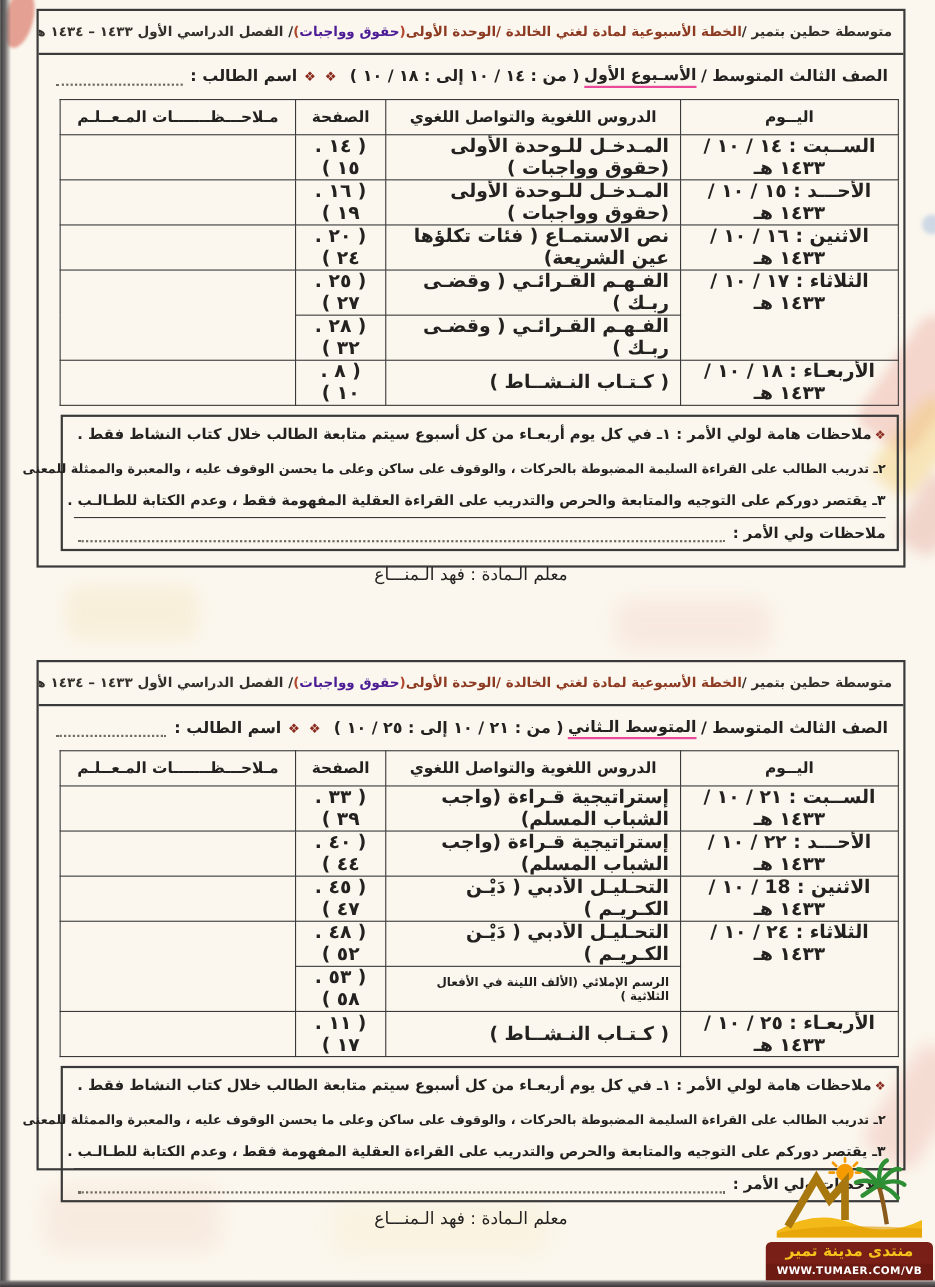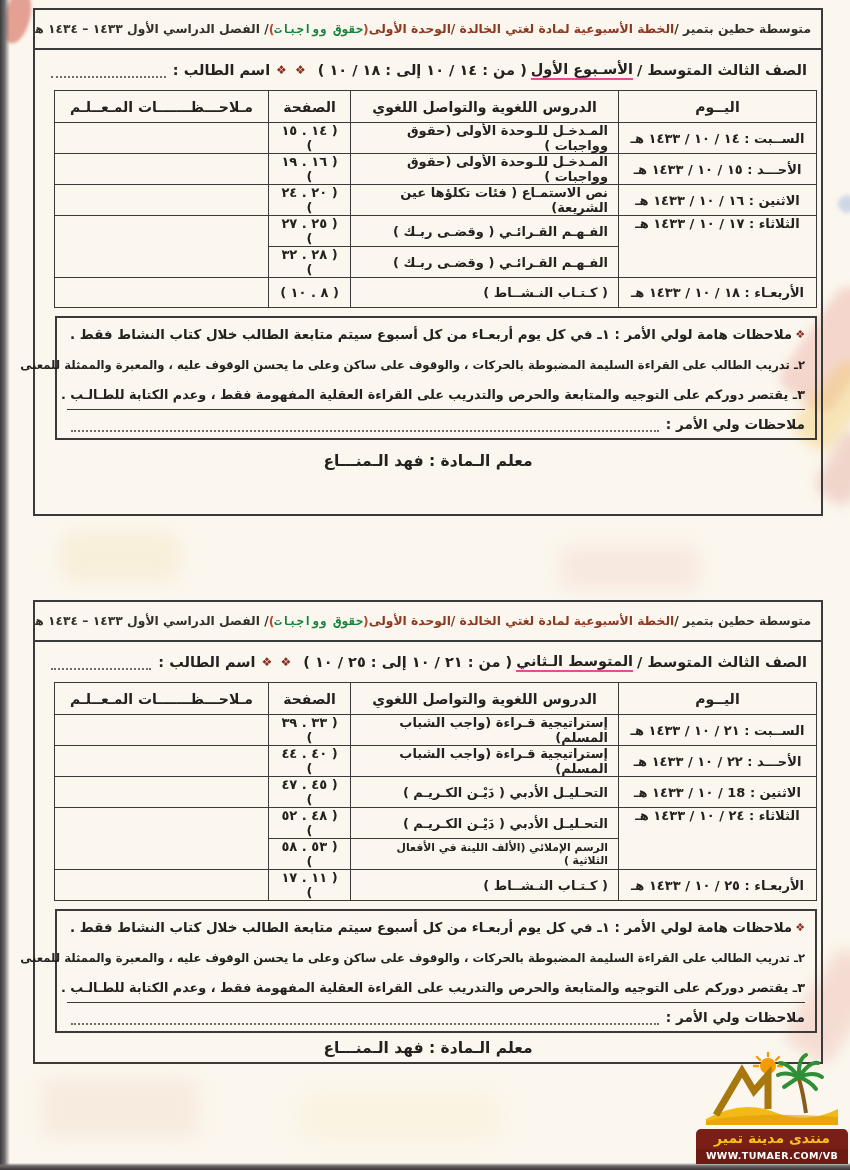--- a/index.html
+++ b/index.html
@@ -20,49 +20,49 @@
 
   .sheet{position:absolute;left:33px;width:790px;border:2px solid #3a3a3a;z-index:1;box-sizing:border-box;}
   #sheet1{top:8px;height:508px;}
   #sheet2{top:600px;height:464px;}
 
   .title-row{height:38px;border-bottom:2px solid #3a3a3a;display:flex;align-items:center;
     padding:0 10px;font-weight:bold;font-size:12.3px;white-space:nowrap;overflow:hidden;}
   .title-school,.title-term{color:#33302c;}
   .title-plan{color:#8d3a22;}
   .title-paren{color:#b2482e;}
-  .title-unit{color:#15803d;font-family:Liberation Mono, monospace;}
+  .title-unit{color:#4c1d95;}
 
   .class-row{height:40px;display:flex;align-items:center;padding:0 14px 0 12px;
     font-weight:bold;font-size:14.5px;white-space:nowrap;}
   .week-label{border-bottom:2px solid #ec4899;margin:0 4px;padding-bottom:1px;}
   .week-range{margin-left:4px;}
   .diamonds{color:#8a2b1e;font-size:12px;margin:0 6px;letter-spacing:2px;}
   .dotfill{flex:1 1 auto;border-bottom:2px dotted #6f6a62;height:13px;margin-right:7px;margin-left:4px;}
 
   table.plan-table{border-collapse:collapse;table-layout:fixed;width:762px;
     margin-right:4px;margin-left:20px;}
   .plan-table th,.plan-table td{border:1.6px solid #3a3a3a;font-weight:bold;overflow:hidden;padding:0 10px;box-sizing:border-box;}
   .plan-table th{height:32px;font-size:14px;text-align:center;}
-  .plan-table td{height:30px;font-size:13px;}
+  .plan-table td{height:30px;font-size:17px;}
   col.col-day{width:198px;} col.col-lesson{width:268px;} col.col-page{width:82px;} col.col-note{width:214px;}
   .cell-day{text-align:center;padding-right:7px;font-size:12.8px;}
   .cell-lesson{text-align:right;font-size:12.4px;}
   .cell-lesson.tight{font-size:10.8px;}
   .cell-page{text-align:center;font-size:12.8px;}
   .day-top{vertical-align:top;padding-top:7px;}
 
   .notes-box{margin:8px 4px 0 20px;border:2px solid #3a3a3a;padding:1px 10px 0;font-weight:bold;}
   .note-l1{font-size:13.4px;height:31px;display:flex;align-items:center;white-space:nowrap;}
   .note-dia{color:#8a2b1e;margin-left:3px;font-size:11px;}
   .note-l2{font-size:11.6px;height:29px;display:flex;align-items:center;white-space:nowrap;}
   .note-l3{font-size:12.8px;height:30px;display:flex;align-items:center;white-space:nowrap;}
   .parent-row{border-top:1.6px solid #3a3a3a;height:28px;display:flex;align-items:center;font-size:13.6px;}
 
-  .teacher-row{text-align:center;font-weight:bold;font-size:15.5px;margin-top:12px;}
+  .teacher-row{text-align:center;font-weight:normal;font-size:15.5px;margin-top:12px;}
   #sheet2 .teacher-row{margin-top:6px;}
 
   .logo{position:absolute;right:2px;bottom:6px;width:152px;z-index:7;text-align:center;}
   .logo svg{display:block;margin:0 auto;}
   .logo-ar{background:#7a1f17;color:#f5c31b;font-weight:bold;font-size:14px;
     border-radius:5px 5px 0 0;padding:1px 4px 2px;line-height:1.25;text-align:center;}
   .logo-url{background:#6d1a13;color:#ffffff;font-weight:bold;font-size:9.5px;
     letter-spacing:.4px;padding:1px 0 3px;direction:ltr;}
 </style>
 </head>

